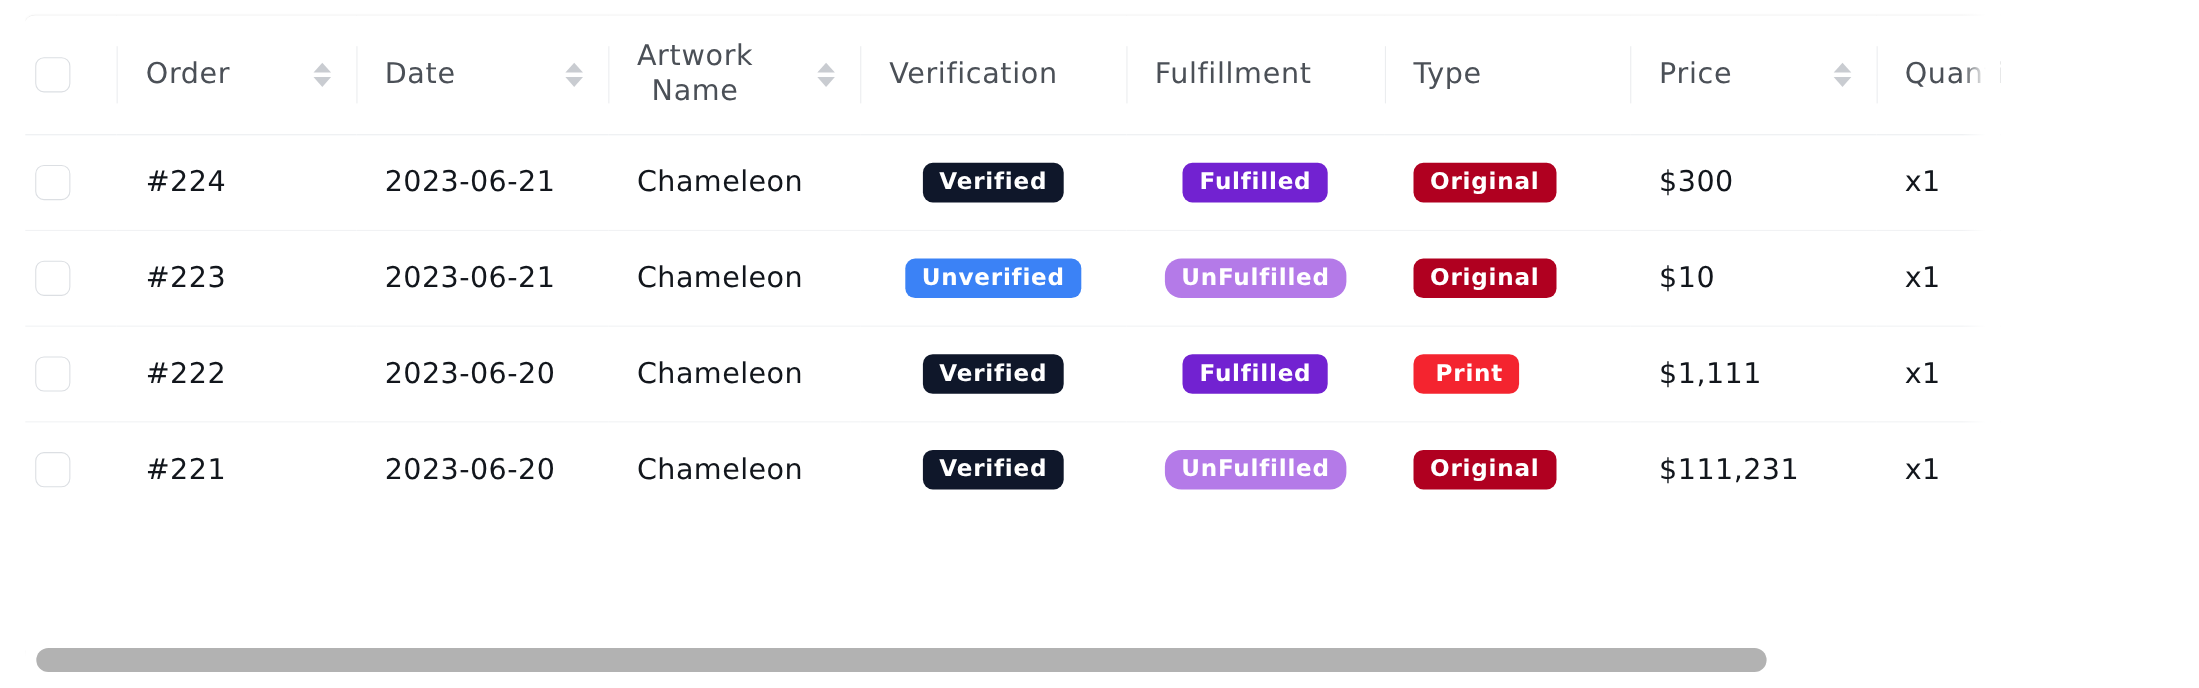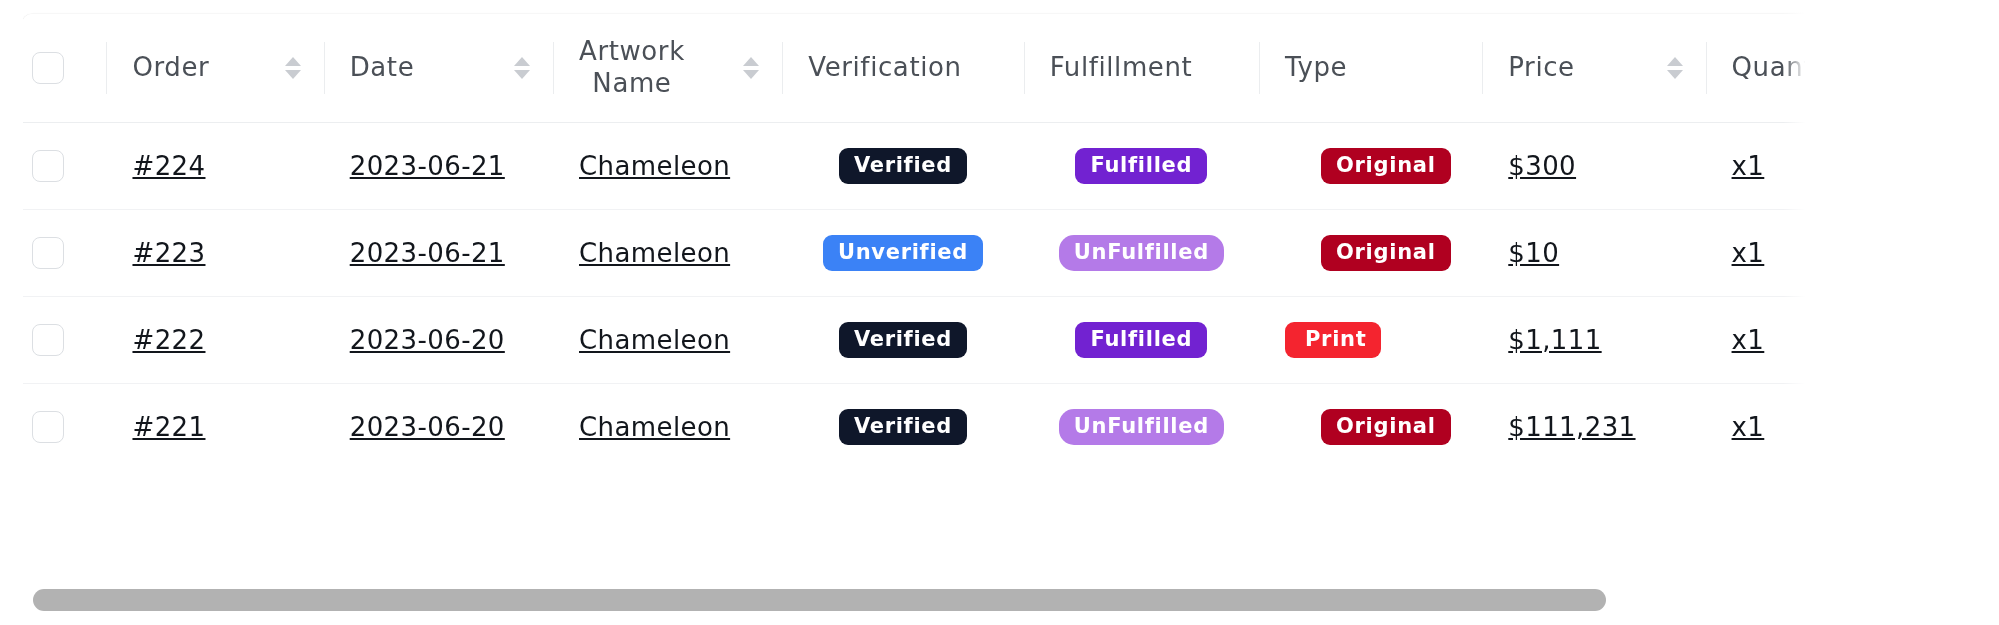--- a/index.html
+++ b/index.html
@@ -98,21 +98,20 @@
   tbody tr td { border-bottom: 1.5px solid #f1f2f4; }
   tbody tr:last-child td { border-bottom: none; }
 
   tbody td {
     font-size: 26px;
     color: #12161c;
     letter-spacing: 0.4px;
     padding: 0 22px 0 26px;
     vertical-align: middle;
     white-space: nowrap;
-    text-decoration: underline;
   }
   td.center { text-align: center; padding-left: 0; padding-right: 0; }
 
   
   .cb-cell { padding-left: 10px; padding-right: 0; }
   .checkbox {
     width: 32px;
     height: 32px;
     border: 1.6px solid #dcdfe3;
     border-radius: 8px;
@@ -129,21 +128,21 @@
     font-weight: 700;
     color: #ffffff;
     letter-spacing: 0.7px;
     line-height: 1;
     white-space: nowrap;
   }
   .badge.verified     { background: #0f172a; }
   .badge.unverified   { background: #3b82f6; }
   .badge.fulfilled    { background: #7222d1; }
   .badge.unfulfilled  { background: #b47ae8; border-radius: 15px; }
-  .badge.original     { background: #b00020; margin-left: 36px; }
+  .badge.original     { background: #b00020; }
   .badge.print        { background: #f4242f; padding-left: 20px; }
 
   
   .doc-icon { display: inline-block; line-height: 0; }
 
   
   .hscroll-track {
     position: absolute;
     left: 23px;
     bottom: 12px;

